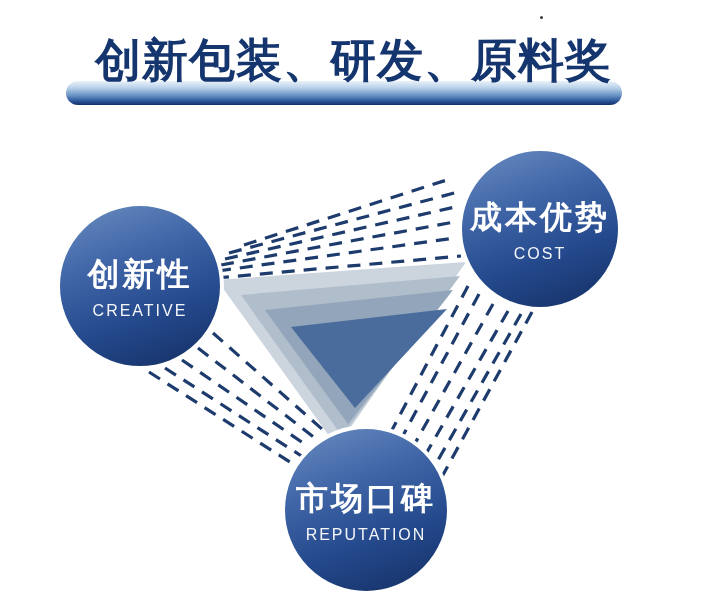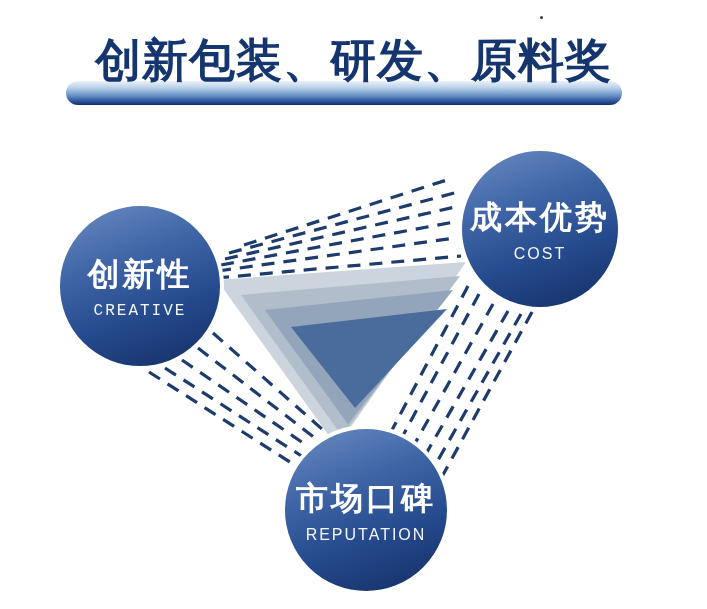--- a/index.html
+++ b/index.html
@@ -67,21 +67,21 @@
     white-space: nowrap;
   }
   .node-en {
     font-size: 16px;
     font-weight: 400;
     letter-spacing: 2px;
     margin-top: 5px;
     opacity: 0.95;
     white-space: nowrap;
   }
-  .node-creative   { left: 56px;  top: 202px; width: 168px; height: 168px; font-family: Liberation Mono, monospace; }
+  .node-creative   { left: 56px;  top: 202px; width: 168px; height: 168px; }
   .node-cost       { left: 458px; top: 147px; width: 164px; height: 164px; }
   .node-reputation { left: 281px; top: 425px; width: 170px; height: 170px; }
 
   
   .speck {
     position: absolute;
     left: 540px; top: 16px;
     width: 3px; height: 3px;
     border-radius: 50%;
     background: #3a3a3a;

